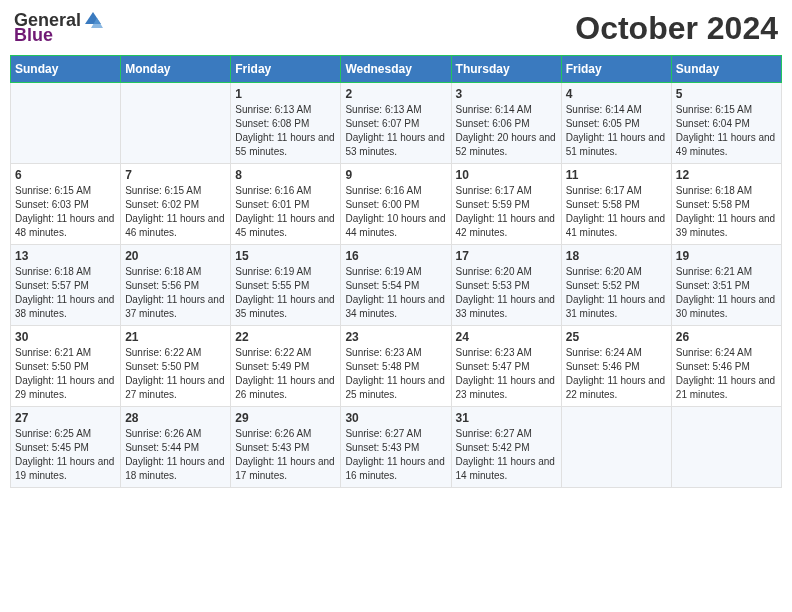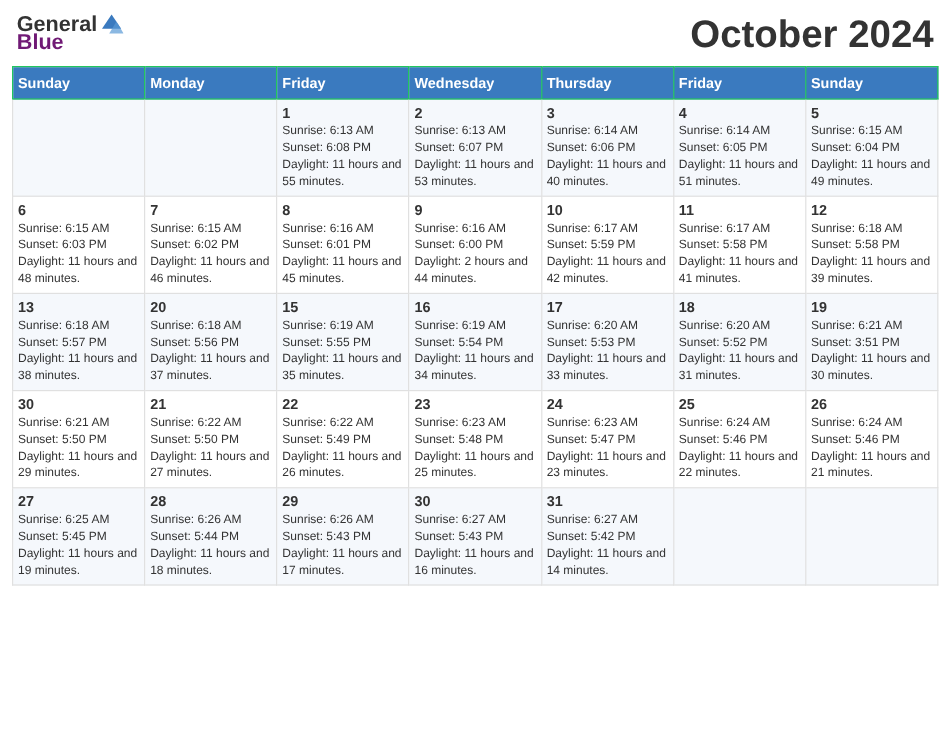--- a/index.html
+++ b/index.html
@@ -131,21 +131,21 @@
           <span>Sunrise: 6:13 AM</span><br>
           <span>Sunset: 6:07 PM</span><br>
           <span>Daylight: 11 hours and 53 minutes.</span>
         </div>
         </td>
         <td>
           <span class="day-num">3</span>
         <div class="cell-content">
           <span>Sunrise: 6:14 AM</span><br>
           <span>Sunset: 6:06 PM</span><br>
-          <span>Daylight: 11 hours and 40 minutes.</span>
+          <span>Daylight: 20 hours and 52 minutes.</span>
         </div>
         </td>
         <td>
           <span class="day-num">4</span>
         <div class="cell-content">
           <span>Sunrise: 6:14 AM</span><br>
           <span>Sunset: 6:05 PM</span><br>
           <span>Daylight: 11 hours and 51 minutes.</span>
         </div>
         </td>
@@ -181,21 +181,21 @@
           <span>Sunrise: 6:16 AM</span><br>
           <span>Sunset: 6:01 PM</span><br>
           <span>Daylight: 11 hours and 45 minutes.</span>
         </div>
         </td>
         <td>
           <span class="day-num">9</span>
         <div class="cell-content">
           <span>Sunrise: 6:16 AM</span><br>
           <span>Sunset: 6:00 PM</span><br>
-          <span>Daylight: 2 hours and 44 minutes.</span>
+          <span>Daylight: 10 hours and 44 minutes.</span>
         </div>
         </td>
         <td>
           <span class="day-num">10</span>
         <div class="cell-content">
           <span>Sunrise: 6:17 AM</span><br>
           <span>Sunset: 5:59 PM</span><br>
           <span>Daylight: 11 hours and 42 minutes.</span>
         </div>
         </td>

